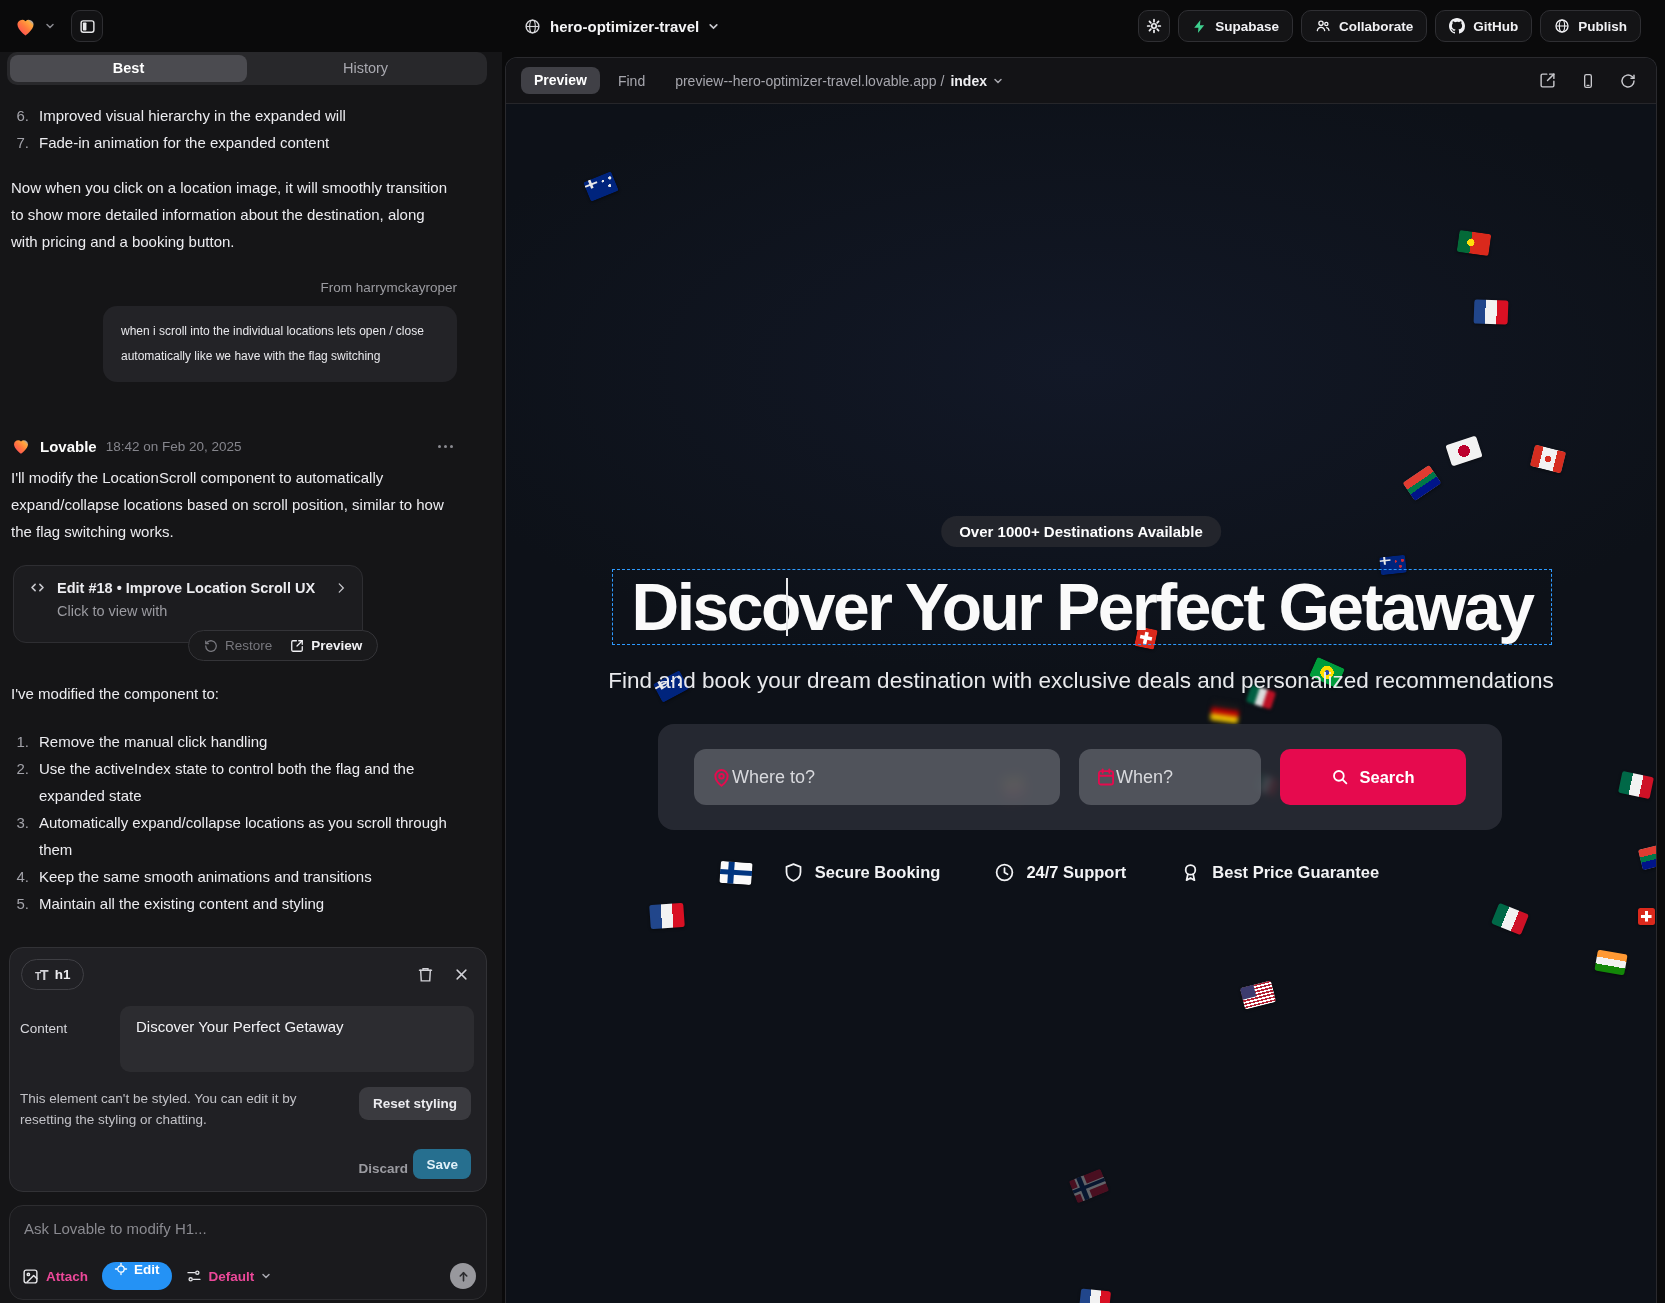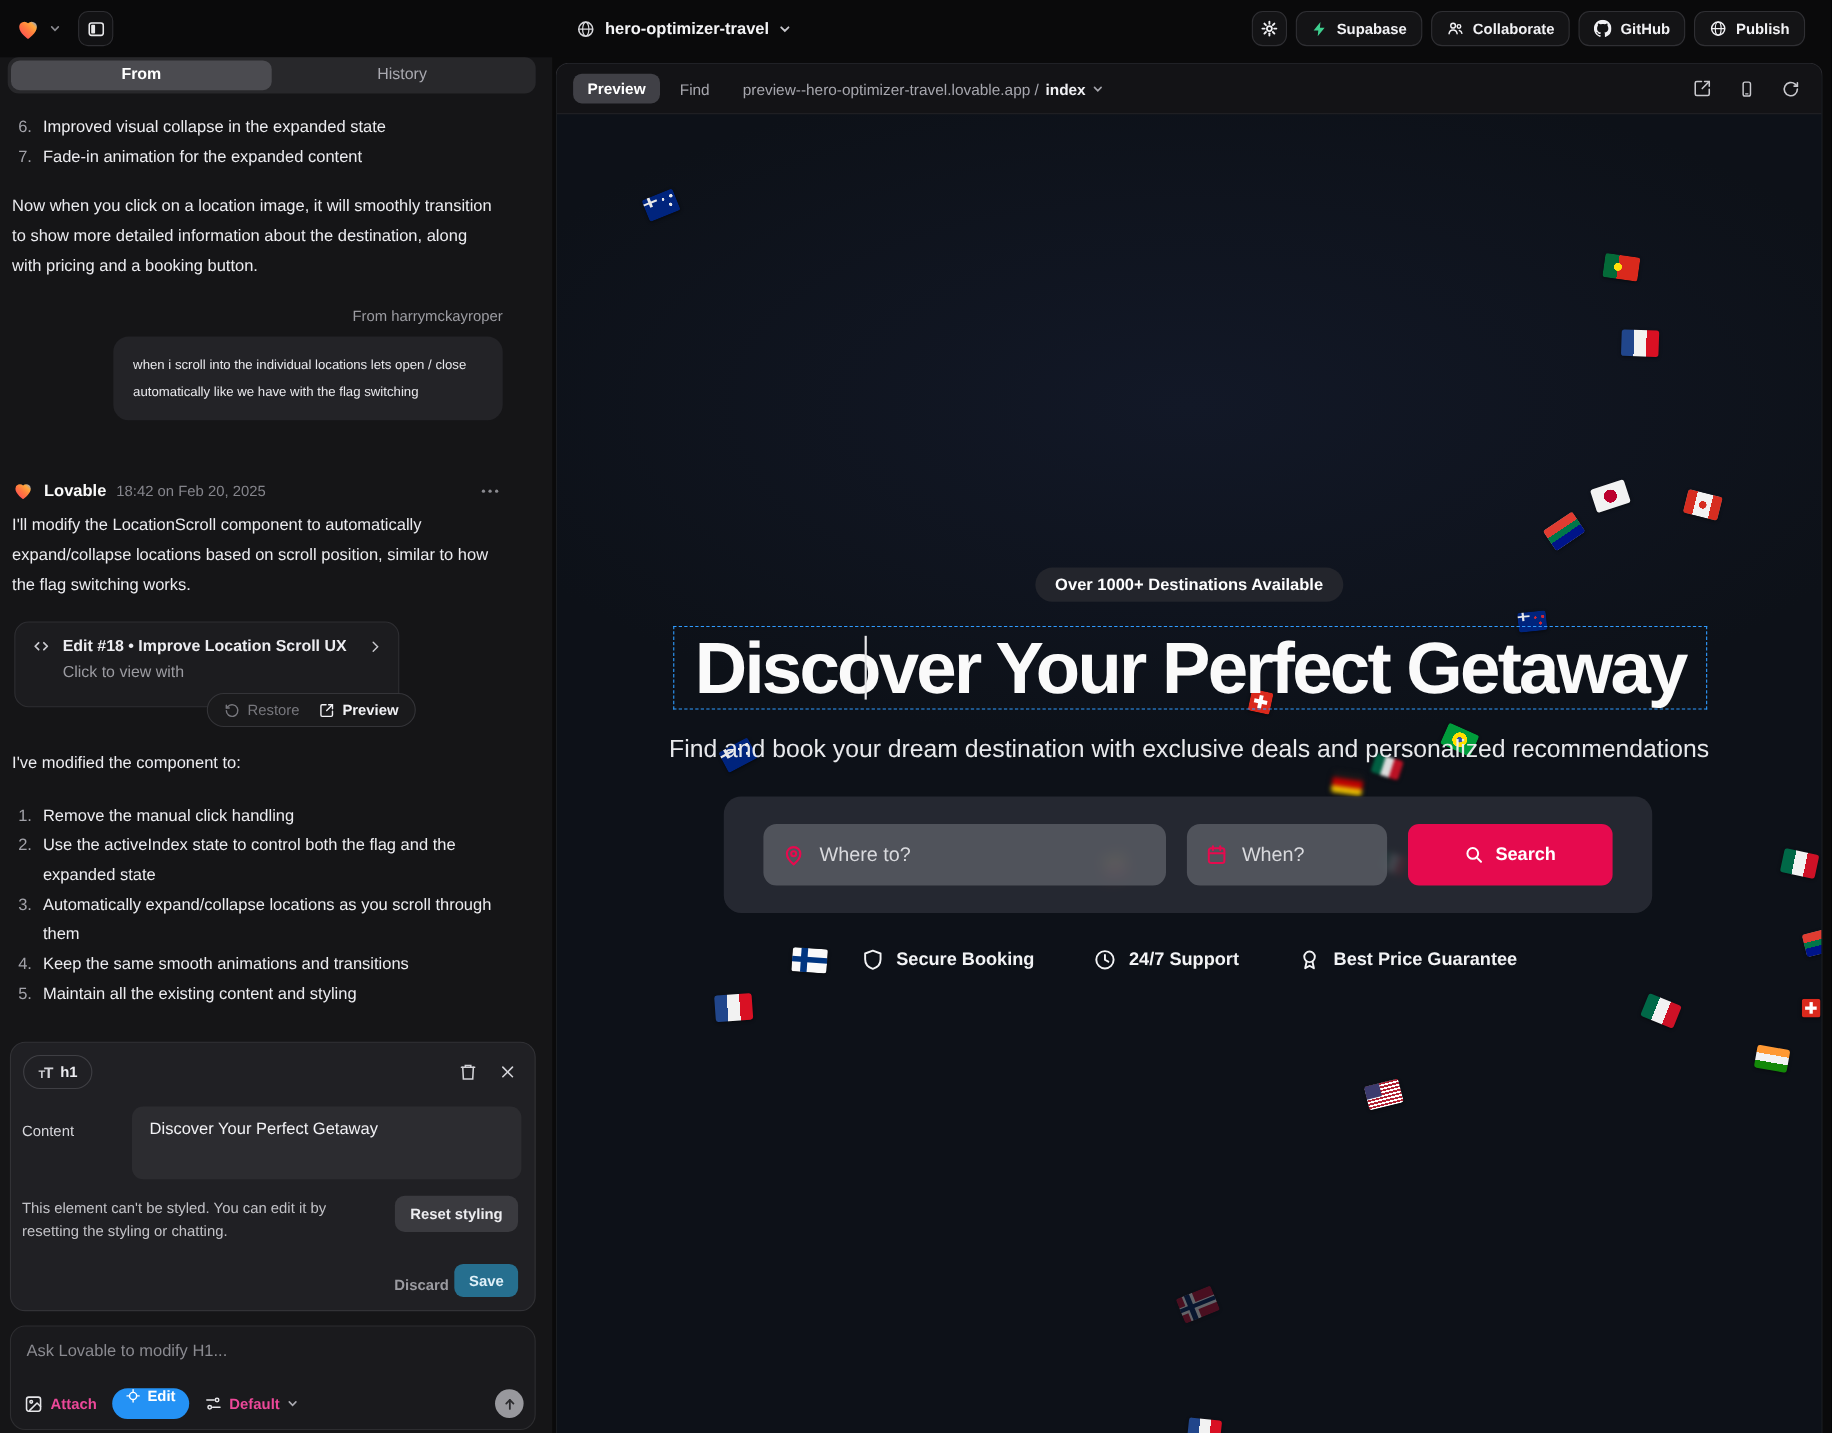--- a/index.html
+++ b/index.html
@@ -103,21 +103,21 @@
   .flag-za { background-color:#fafafa; background-image:linear-gradient(180deg,transparent 0 37%,#007749 37% 63%,transparent 63%),linear-gradient(180deg,#e03c31 0 37%,transparent 37% 63%,#001489 63%); }
   .flag-au,.flag-nz { background-color:#00247d; background-image:radial-gradient(circle at 78% 62%,#e8e8e8 0 5%,transparent 6.5%),radial-gradient(circle at 62% 30%,#e8e8e8 0 4.5%,transparent 6%),radial-gradient(circle at 88% 28%,#e8e8e8 0 4.5%,transparent 6%),linear-gradient(#e8e8e8,#e8e8e8),linear-gradient(#e8e8e8,#e8e8e8); background-size:100% 100%,100% 100%,100% 100%,44% 9%,9% 44%; background-position:0 0,0 0,0 0,0 19%,17% 0; background-repeat:no-repeat; }
   .flag-nz { background-image:radial-gradient(circle at 78% 62%,#cc2936 0 5.5%,transparent 7%),radial-gradient(circle at 62% 32%,#cc2936 0 5%,transparent 6.5%),radial-gradient(circle at 88% 30%,#cc2936 0 5%,transparent 6.5%),linear-gradient(#e8e8e8,#e8e8e8),linear-gradient(#e8e8e8,#e8e8e8); }
 
   .hero-badge { position:absolute; top:412px; left:50%; transform:translateX(-50%); background:#23252c; border-radius:999px; padding:7px 18px; color:#fdfdfe; font-size:15px; font-weight:700; white-space:nowrap; }
   .h1-select { position:absolute; left:106px; top:465px; width:940px; height:76px; border:1px dashed #2f9bff; display:flex; align-items:center; justify-content:center; }
   .hero-title { color:#fafafa; font-size:66px; font-weight:700; letter-spacing:-2.5px; white-space:nowrap; }
   .caret { position:absolute; left:280px; top:474px; width:2px; height:58px; background:#e8e8ea; }
   .hero-subtitle { position:absolute; top:564px; left:0; width:100%; text-align:center; color:#e8e9ec; font-size:22.5px; }
   .search-panel { position:absolute; left:152px; top:620px; width:844px; height:106px; background:rgba(45,48,56,.78); border-radius:16px; display:flex; align-items:center; justify-content:space-between; padding:0 36px; }
-  .search-input { height:56px; background:rgba(95,98,106,.75); border-radius:12px; display:flex; align-items:center; gap:13px; padding:0 17px; cursor:text; }
+  .search-input { height:56px; background:rgba(95,98,106,.75); border-radius:12px; display:flex; align-items:center; padding:0 17px; cursor:text; }
   .search-input span { color:#d8d9dd; font-size:18px; }
   .si-where { width:366px; }
   .si-when { width:182px; }
   .search-btn { width:186px; height:56px; background:#e60a4e; border:none; border-radius:10px; display:flex; align-items:center; justify-content:center; gap:10px; color:#fff; font-size:16.5px; font-weight:700; cursor:pointer; }
   .features { position:absolute; top:758px; left:0; width:100%; display:flex; align-items:center; justify-content:center; gap:54px; }
   .feature { display:flex; align-items:center; gap:11px; color:#f2f3f5; font-size:16.5px; font-weight:700; }
 </style>
 </head>
 <body>
 
@@ -218,28 +218,28 @@
               <path d="M3.5 12h17" stroke="#f1f1f4" stroke-width="1.6"></path>
             </svg>
         </span>
         <span>Publish</span>
       </span>
     </div>
   </header>
 
   <aside class="sidebar">
     <div class="tabs">
-      <div class="tab active">From</div>
+      <div class="tab active">Best</div>
       <div class="tab">History</div>
     </div>
 
     <ol class="numlist" style="top:50px;">
       <li>
           <span class="num">6.</span>
-          <span>Improved visual collapse in the expanded state</span>
+          <span>Improved visual hierarchy in the expanded will</span>
         </li>
       <li>
           <span class="num">7.</span>
           <span>Fade-in animation for the expanded content</span>
         </li>
     </ol>
 
     <p class="para chat-text" style="top:122px;">Now when you click on a location image, it will smoothly transition to show more detailed information about the destination, along with pricing and a booking button.</p>
 
     <div class="from-label" style="top:228px;">From harrymckayroper</div>

